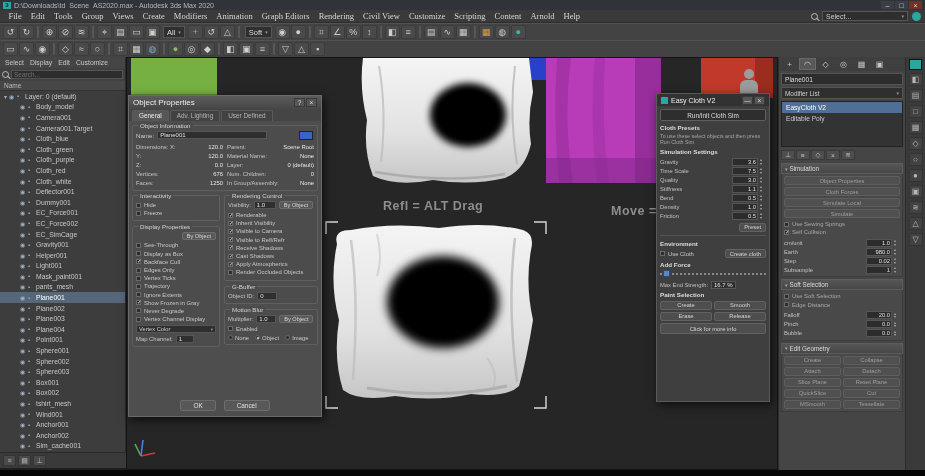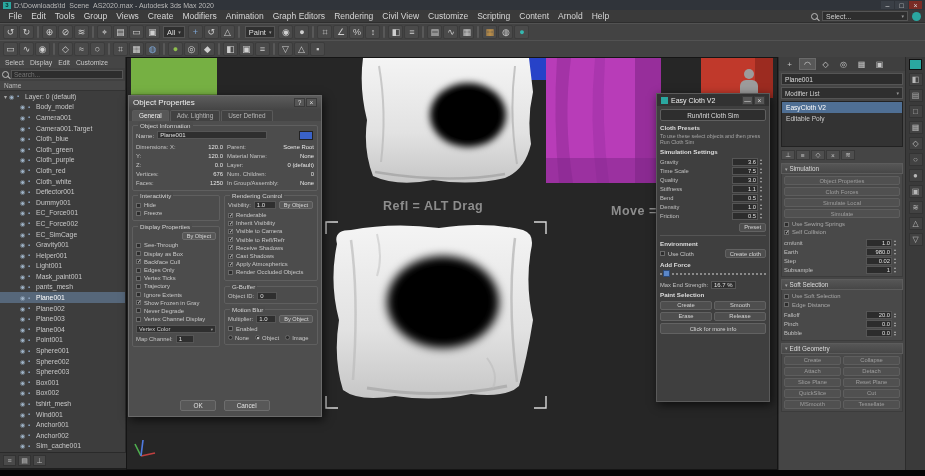--- a/index.html
+++ b/index.html
@@ -13,21 +13,21 @@
   .app-logo{ width:8px; height:7px; background:#2aa7a0; color:#04322f; font-size:6px; line-height:7px;
              text-align:center; font-weight:bold; }
   .titlebar .ttl{ white-space:nowrap; overflow:hidden; }
   .win-btns{ margin-left:auto; display:flex; gap:1px; }
   .win-btn{ width:13px; height:8px; display:flex; align-items:center; justify-content:center;
             font-size:7px; color:#ddd; background:#3a3f46; }
   .win-btn.close{ background:#7a2c26; }
 
   .menubar{ position:absolute; left:0; top:10px; width:925px; height:13px; background:#3a3a3a;
             display:flex; align-items:center; padding-left:4px; font-size:8.5px; border-bottom:1px solid #2e2e2e; }
-  .menu-item{ padding:0 4.5px; color:#d6d6d6; white-space:nowrap; }
+  .menu-item{ padding:0 4.5px; color:#d6d6d6; white-space:nowrap;font-family:Liberation Serif, serif; }
   .menu-right{ margin-left:auto; display:flex; align-items:center; gap:4px; padding-right:4px; }
   .search-glyph{ width:7px; height:7px; border:1px solid #bbb; border-radius:50%; position:relative; }
   .search-glyph::after{ content:""; position:absolute; width:4px; height:1px; background:#bbb;
                         transform:rotate(45deg); right:-3px; bottom:-1px; }
   .wk-select{ width:86px; height:10px; background:#2e2e2e; border:1px solid #555; font-size:7px;
               color:#cfcfcf; display:flex; align-items:center; padding:0 3px; gap:3px; }
   .wk-select .car{ margin-left:auto; font-size:5px; color:#999; }
   .avatar{ width:9px; height:9px; border-radius:50%; background:#2aa7a0; }
 
   .toolbar{ position:absolute; left:0; width:925px; background:#434343; border-top:1px solid #525252;
@@ -248,21 +248,21 @@
     <span class="tbi blue">
           <span>+</span>
         </span><span class="tbi">
           <span>↺</span>
         </span><span class="tbi">
           <span>△</span>
         </span><span class="tbi sep">
           <span></span>
         </span></span>
     <span class="tb-dd">
-      <span>Paint</span>
+      <span>Soft</span>
       <span class="car">▾</span>
     </span>
     <span class="tb-seg">
       
     <span class="tbi">
           <span>◉</span>
         </span><span class="tbi">
           <span>●</span>
         </span><span class="tbi sep">
           <span></span>

